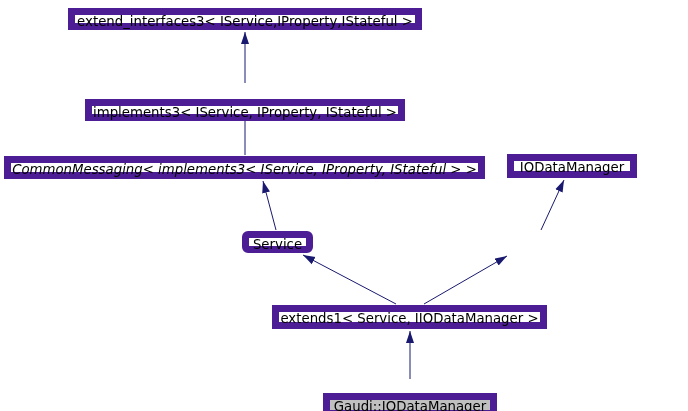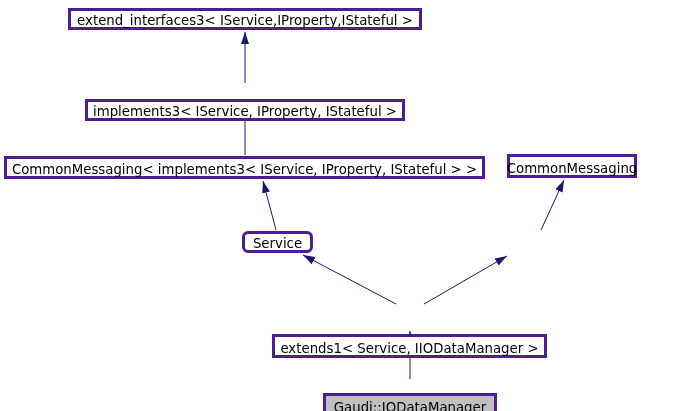--- a/index.html
+++ b/index.html
@@ -18,27 +18,27 @@
   .edges {
     position: absolute;
     left: 0;
     top: 0;
     z-index: 0;
   }
   .node {
     position: absolute;
     z-index: 1;
     box-sizing: border-box;
-    border: 3px solid #4c1d95;
+    border: 7px solid #4c1d95;
     background: #ffffff;
     color: #000000;
     font-size: 13.3px;
     line-height: 1;
     display: flex;
-    align-items: flex-end;
+    align-items: flex-start;
     justify-content: center;
     white-space: nowrap;
     cursor: pointer;
   }
   .node.current {
     background: #c0c0c0;
     cursor: default;
   }
 </style>
 </head>
@@ -64,34 +64,34 @@
   </svg>
 
   <div class="node" style="left:68px; top:8px; width:354px; height:22px;">
     <span>extend_interfaces3&lt; IService,IProperty,IStateful &gt;</span>
   </div>
 
   <div class="node" style="left:85px; top:99px; width:320px; height:22px;">
     <span>implements3&lt; IService, IProperty, IStateful &gt;</span>
   </div>
 
-  <div class="node" style="left:4px; top:156px; width:481px; height:23px;">
+  <div class="node" style="left:4px; top:156px; width:481px; height:23px;font-style:italic;">
     <span>CommonMessaging&lt; implements3&lt; IService, IProperty, IStateful &gt; &gt;</span>
   </div>
 
   <div class="node" style="left:507px; top:154px; width:130px; height:24px;">
-    <span>CommonMessaging</span>
+    <span>IODataManager</span>
   </div>
 
   <div class="node" style="left:242px; top:231px; width:71px; height:22px;border-radius:6px;">
     <span>Service</span>
   </div>
 
 
-  <div class="node" style="left:272px; top:305px; width:275px; height:24px;margin-top:29px;">
+  <div class="node" style="left:272px; top:305px; width:275px; height:24px;">
     <span>extends1&lt; Service, IIODataManager &gt;</span>
   </div>
 
   <div class="node current" style="left:323px; top:380px; width:174px; height:24px;margin-top:13px;">
     <span>Gaudi::IODataManager</span>
   </div>
 
 </div>
 
 </body></html>

